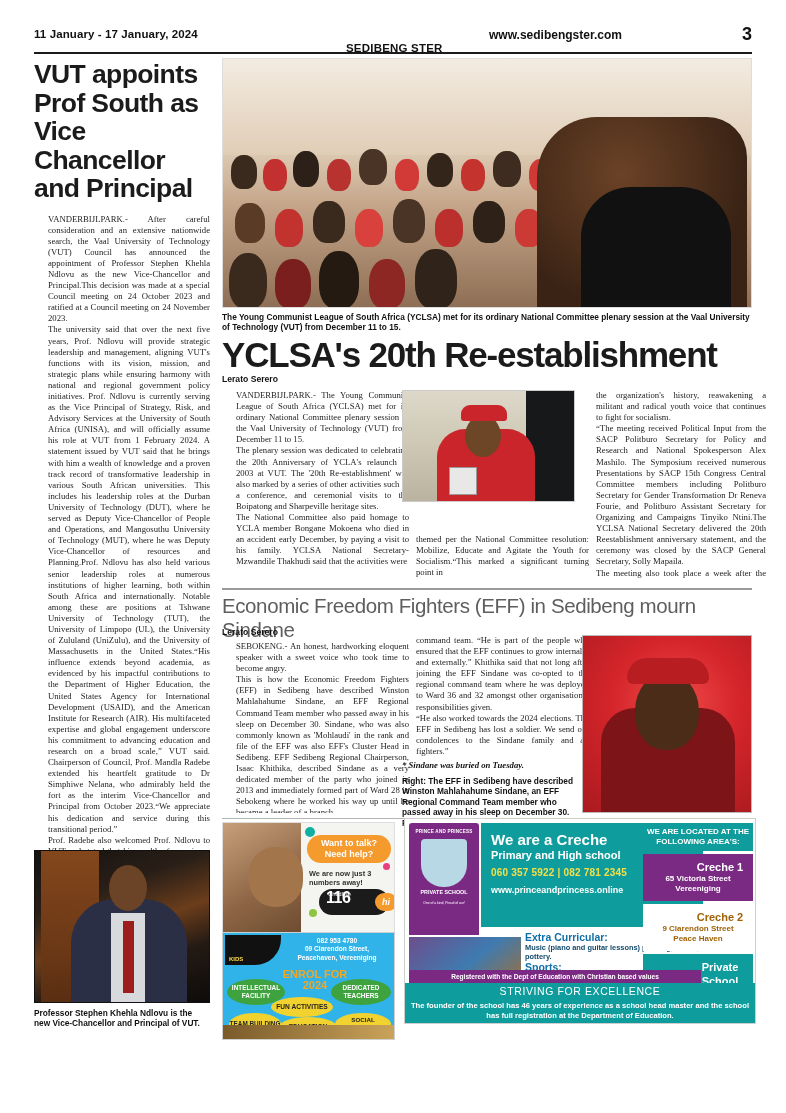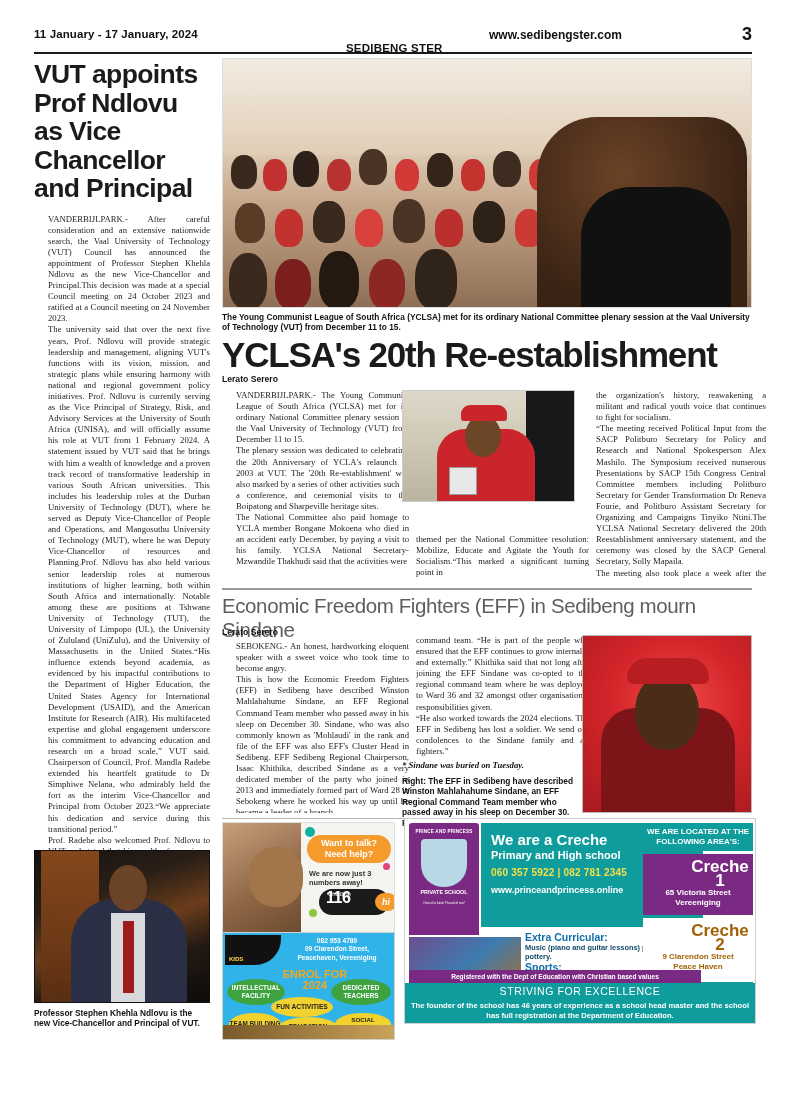--- a/index.html
+++ b/index.html
@@ -166,38 +166,38 @@
           font-size:6.6px;font-weight:bold;text-align:center;line-height:13px;}
   .pp-strive{position:absolute;left:0;bottom:24px;width:100%;height:16px;background:#0f9c9c;color:#fff;
              text-align:center;font-size:10.5px;line-height:16px;letter-spacing:.6px;}
   .pp-found{position:absolute;left:0;bottom:0;width:100%;height:24px;background:#0f9c9c;color:#fff;
             text-align:center;font-size:7.6px;line-height:10px;font-weight:bold;padding-top:2px;box-sizing:border-box;}
   .pp-side{position:absolute;right:2px;top:4px;width:110px;bottom:42px;}
   .side-hdr{width:100%;background:#0f9c9c;color:#fff;text-align:center;font-size:8px;line-height:10px;font-weight:bold;padding:4px 0;box-sizing:border-box;}
   .side-purple{width:100%;background:#7b2a84;color:#fff;text-align:center;padding:6px 0 7px;box-sizing:border-box;margin-top:3px;}
   .side-white{width:100%;background:#fff;color:#a16207;text-align:center;padding:6px 0 7px;box-sizing:border-box;margin-top:3px;}
   .side-teal{width:100%;background:#0f9c9c;color:#fff;text-align:center;padding:6px 0 7px;box-sizing:border-box;margin-top:3px;}
-  .side-t{font-size:17px;font-weight:bold;line-height:14px;margin-left:44px;}
+  .side-t{font-size:11px;font-weight:bold;line-height:14px;margin-left:44px;}
   .side-s{font-size:8px;line-height:10px;font-weight:bold;}
 </style>
 </head>
 <body>
 
 <div class="page">
 
   <div class="masthead">
     <div class="mh-date">11 January - 17 January, 2024</div>
     <div class="mh-title">SEDIBENG STER</div>
     <div class="mh-url">www.sedibengster.com</div>
     <div class="mh-page">3</div>
   </div>
   <div class="mh-rule"></div>
 
   <div class="col-left">
-    <h1 class="head-vut">VUT appoints Prof Ndlovu as Vice Chancellor and Principal</h1>
+    <h1 class="head-vut">VUT appoints Prof South as Vice Chancellor and Principal</h1>
     <div class="body-serif vut-text" style="white-space:pre-line;">VANDERBIJLPARK.- After careful consideration and an extensive nationwide search, the Vaal University of Technology (VUT) Council has announced the appointment of Professor Stephen Khehla Ndlovu as the new Vice-Chancellor and Principal.This decision was made at a special Council meeting on 24 October 2023 and ratified at a Council meeting on 24 November 2023.
     The university said that over the next five years, Prof. Ndlovu will provide strategic leadership and management, aligning VUT's functions with its vision, mission, and strategic plans while ensuring harmony with national and regional government policy initiatives. Prof. Ndlovu is currently serving as the Vice Principal of Strategy, Risk, and Advisory Services at the University of South Africa (UNISA), and will officially assume his role at VUT from 1 February 2024. A statement issued by VUT said that he brings with him a wealth of knowledge and a proven track record of transformative leadership in various South African universities. This includes his leadership roles at the Durban University of Technology (DUT), where he served as Deputy Vice-Chancellor of People and Operations, and Mangosuthu University of Technology (MUT), where he was Deputy Vice-Chancellor of resources and Planning.Prof. Ndlovu has also held various senior leadership roles at numerous institutions of higher learning, both within South Africa and internationally. Notable among these are positions at Tshwane University of Technology (TUT), the University of Limpopo (UL), the University of Zululand (UniZulu), and the University of Massachusetts in the United States.“His influence extends beyond academia, as evidenced by his impactful contributions to the Department of Higher Education, the United States Agency for International Development (USAID), and the American Institute for Research (AIR). His multifaceted expertise and global engagement underscore his commitment to advancing education and research on a broad scale,” VUT said. Chairperson of Council, Prof. Mandla Radebe extended his heartfelt gratitude to Dr Simphiwe Nelana, who admirably held the fort as the interim Vice-Chancellor and Principal from October 2023.“We appreciate his dedication and service during this transitional period.”
     Prof. Radebe also welcomed Prof. Ndlovu to VUT and stated that his wealth of experience and transformative leadership will undoubtedly propel VUT to new heights.“We look forward to a future of collaboration, innovation, and academic excellence under Prof Ndlovu's guidance,” said Prof Radebe. In his own words, Prof. Ndlovu expressed his eagerness to collaborate with all key stakeholders to ensure the continuous growth and success of our institution. He said his primary focus is to secure everyone's commitment to the institutional vision and strategy, a task he plans to undertake through a comprehensive integrated stakeholder engagement roadshow. VUT said that it welcomes Prof. Ndlovu and looks forward to a bright and successful future under his guidance.</div>
   </div>
 
   <div class="vut-photo">
     <div class="door"></div>
     <div class="suit"></div>
     <div class="shirt"></div>
     <div class="tie"></div>

